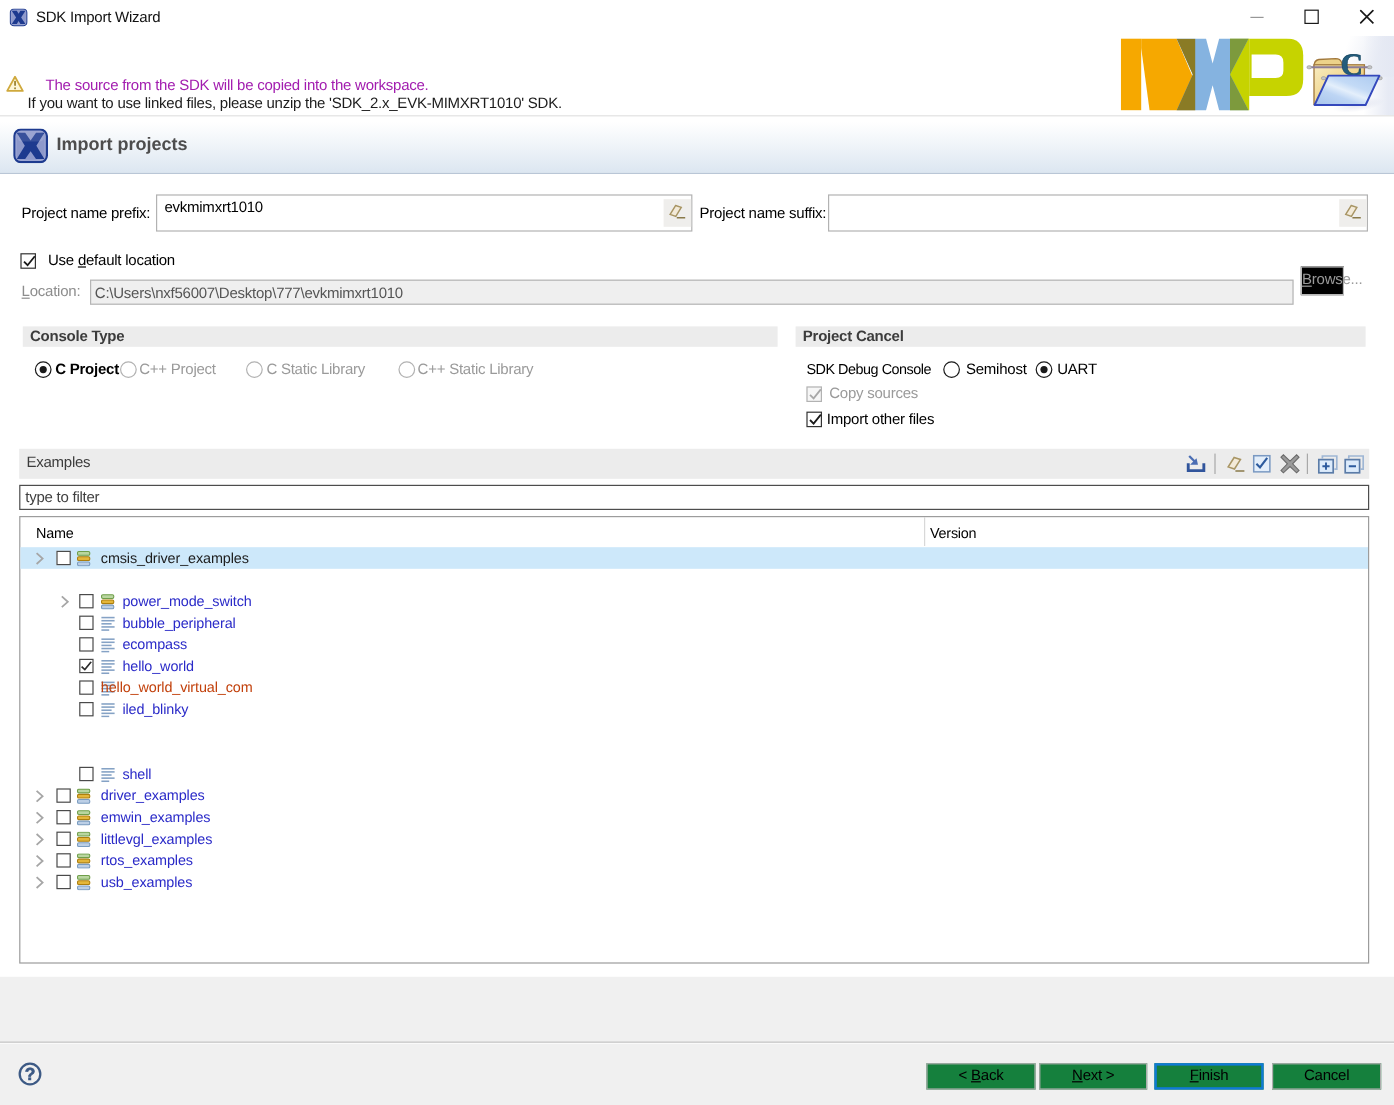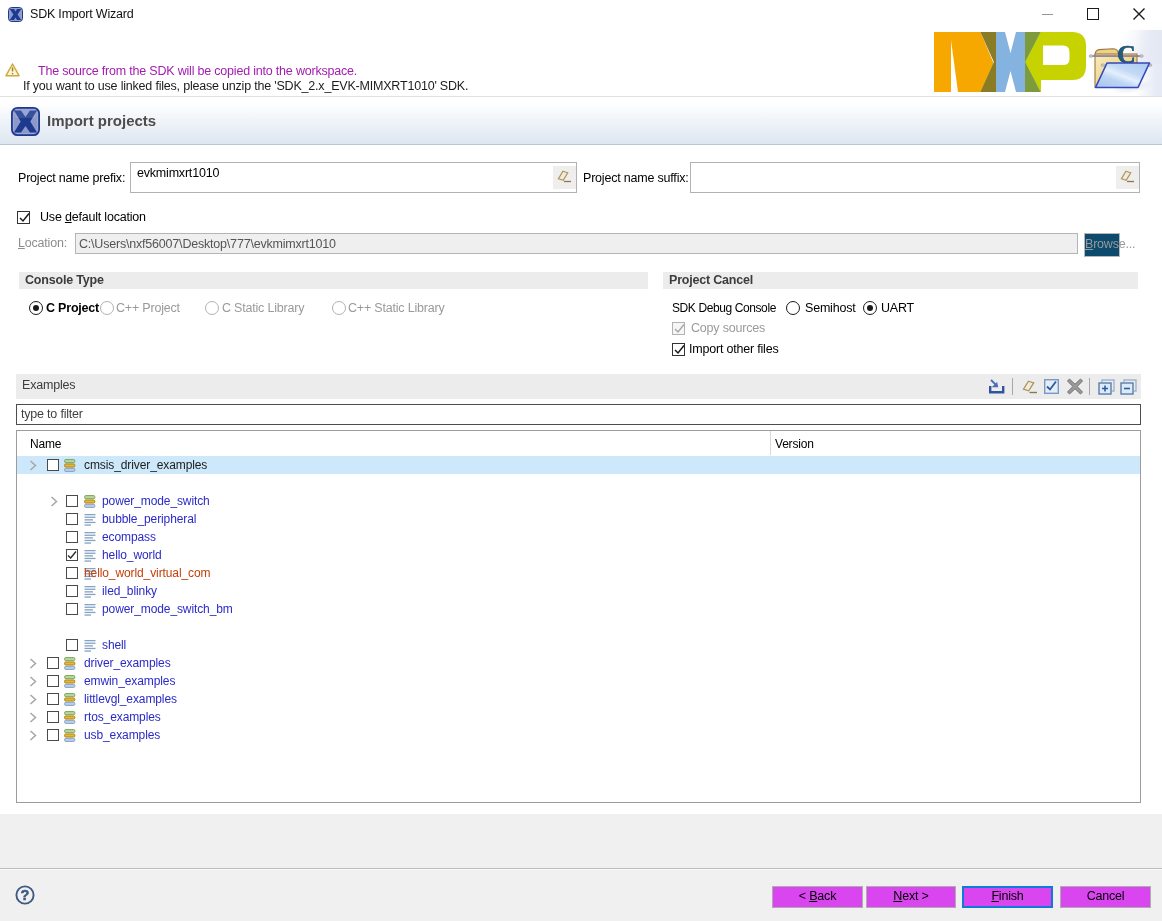--- a/index.html
+++ b/index.html
@@ -6,21 +6,21 @@
 html,body{width:1162px;height:921px;background:#fff;font-family:"Liberation Sans",sans-serif;font-size:12px;color:#000;overflow:hidden;position:relative}
 .abs{position:absolute}
 .lbl{position:absolute;font-size:12.5px;letter-spacing:-0.2px;white-space:nowrap}
 .gray{color:#9a9a9a}
 .grouphead{position:absolute;background:#ececec;height:17px}
 .grouphead span{position:absolute;left:6px;top:1px;font-weight:bold;font-size:12.5px;color:#3c3c3c;letter-spacing:-0.2px}
 .radio{position:absolute;width:14px;height:14px;border-radius:50%;background:#fff;border:1.3px solid #1a1a1a}
 .radio.sel::after{content:"";position:absolute;left:2.7px;top:2.7px;width:6px;height:6px;border-radius:50%;background:#1a1a1a}
 .radio.dis{border-color:#b2b2b2}
 .chk{position:absolute;width:13px;height:13px;background:#fff;border:1.4px solid #333}
-.btn{position:absolute;height:22px;background:#d946ef;border:1px solid #adadad;font-size:12.5px;letter-spacing:-0.2px;text-align:center;line-height:19px;color:#000}
+.btn{position:absolute;height:22px;background:#15803d;border:1px solid #adadad;font-size:12.5px;letter-spacing:-0.2px;text-align:center;line-height:19px;color:#000}
 .eraserbox{position:absolute;width:23px;height:23px;background:#efeeec}
 .treetxt{position:absolute;top:2px;font-size:12px;letter-spacing:-0.1px;color:#2a2ac8;white-space:nowrap}
 .row{position:absolute;left:0;width:1123px;height:18px}
 .tcb{position:absolute;top:3px;width:12px;height:12px;border:1.3px solid #4a4a4a;background:#fff}
 </style>
 </head>
 <body>
 
 <div class="abs" style="left:1136px;top:30px;width:26px;height:66px;background:linear-gradient(to right,rgba(232,235,245,0),rgba(228,232,243,0.9) 80%)"></div>
 <div class="abs" style="left:1098px;top:30px;width:64px;height:34px;background:linear-gradient(110deg,rgba(230,234,244,0) 35%,rgba(228,232,243,0.75) 75%)"></div>
@@ -122,21 +122,21 @@
  <path d="M8 12.5 L15 12.5" stroke="#8a7a4a" stroke-width="1.3"></path>
 </svg>
 <div class="chk" style="left:17px;top:211px"></div>
 <svg class="abs" style="left:19px;top:213px" width="11" height="10" viewBox="0 0 11 10">
     <path d="M1 5 L4 8 L10 0.5" stroke="#1a1a1a" stroke-width="1.5" fill="none"></path>
   </svg>
 <div class="lbl" style="left:40px;top:210px">Use <u>d</u>efault location</div>
 <div class="lbl" style="left:18px;top:236px;color:#8d8d8d"><u>L</u>ocation:</div>
 <div class="abs" style="left:75px;top:233px;width:1003px;height:21px;border:1px solid #b5b5b5;background:#efefef"></div>
 <div class="lbl" style="left:79px;top:237px;color:#555">C:\Users\nxf56007\Desktop\777\evkmimxrt1010</div>
-<div class="btn" style="left:1084px;top:233px;width:36px;height:24px;line-height:21px;color:#9a9a9a;background:#0c4a6e;border-color:#b8b8b8"><u>B</u>rowse...</div>
+<div class="btn" style="left:1084px;top:222px;width:36px;height:24px;line-height:21px;color:#9a9a9a;background:#000000;border-color:#b8b8b8"><u>B</u>rowse...</div>
 
 <div class="grouphead" style="left:19px;top:272px;width:629px">
     <span>Console Type</span>
   </div>
 <div class="radio sel" style="left:29px;top:301px"></div>
 <div class="lbl" style="left:46px;top:301px;font-weight:bold">C Project</div>
 <div class="radio dis" style="left:100px;top:301px"></div>
 <div class="lbl gray" style="left:116px;top:301px">C++ Project</div>
 <div class="radio dis" style="left:205px;top:301px"></div>
 <div class="lbl gray" style="left:222px;top:301px">C Static Library</div>
@@ -287,33 +287,20 @@
         <g fill="#85a2c5">
           <rect x="0.5" y="1" width="11" height="1.3"></rect>
           <rect x="0.5" y="3.6" width="11" height="1.3"></rect>
           <rect x="0.5" y="6.2" width="8.5" height="1.3"></rect>
           <rect x="0.5" y="8.8" width="11" height="1.3"></rect>
           <rect x="0.5" y="11.4" width="6.5" height="1.3"></rect>
         </g>
       </svg>
       <div class="treetxt" style="left:85px;color:#2a2ac8">iled_blinky</div>
     </div>
-<div class="row" style="top:144px">
-      <div class="tcb" style="left:49px"></div>
-      <svg class="abs" style="left:67px;top:3px" width="12" height="13" viewBox="0 0 12 13">
-        <g fill="#85a2c5">
-          <rect x="0.5" y="1" width="11" height="1.3"></rect>
-          <rect x="0.5" y="3.6" width="11" height="1.3"></rect>
-          <rect x="0.5" y="6.2" width="8.5" height="1.3"></rect>
-          <rect x="0.5" y="8.8" width="11" height="1.3"></rect>
-          <rect x="0.5" y="11.4" width="6.5" height="1.3"></rect>
-        </g>
-      </svg>
-      <div class="treetxt" style="left:85px;color:#2a2ac8">power_mode_switch_bm</div>
-    </div>
 <div class="row" style="top:180px">
       <div class="tcb" style="left:49px"></div>
       <svg class="abs" style="left:67px;top:3px" width="12" height="13" viewBox="0 0 12 13">
         <g fill="#85a2c5">
           <rect x="0.5" y="1" width="11" height="1.3"></rect>
           <rect x="0.5" y="3.6" width="11" height="1.3"></rect>
           <rect x="0.5" y="6.2" width="8.5" height="1.3"></rect>
           <rect x="0.5" y="8.8" width="11" height="1.3"></rect>
           <rect x="0.5" y="11.4" width="6.5" height="1.3"></rect>
         </g>

